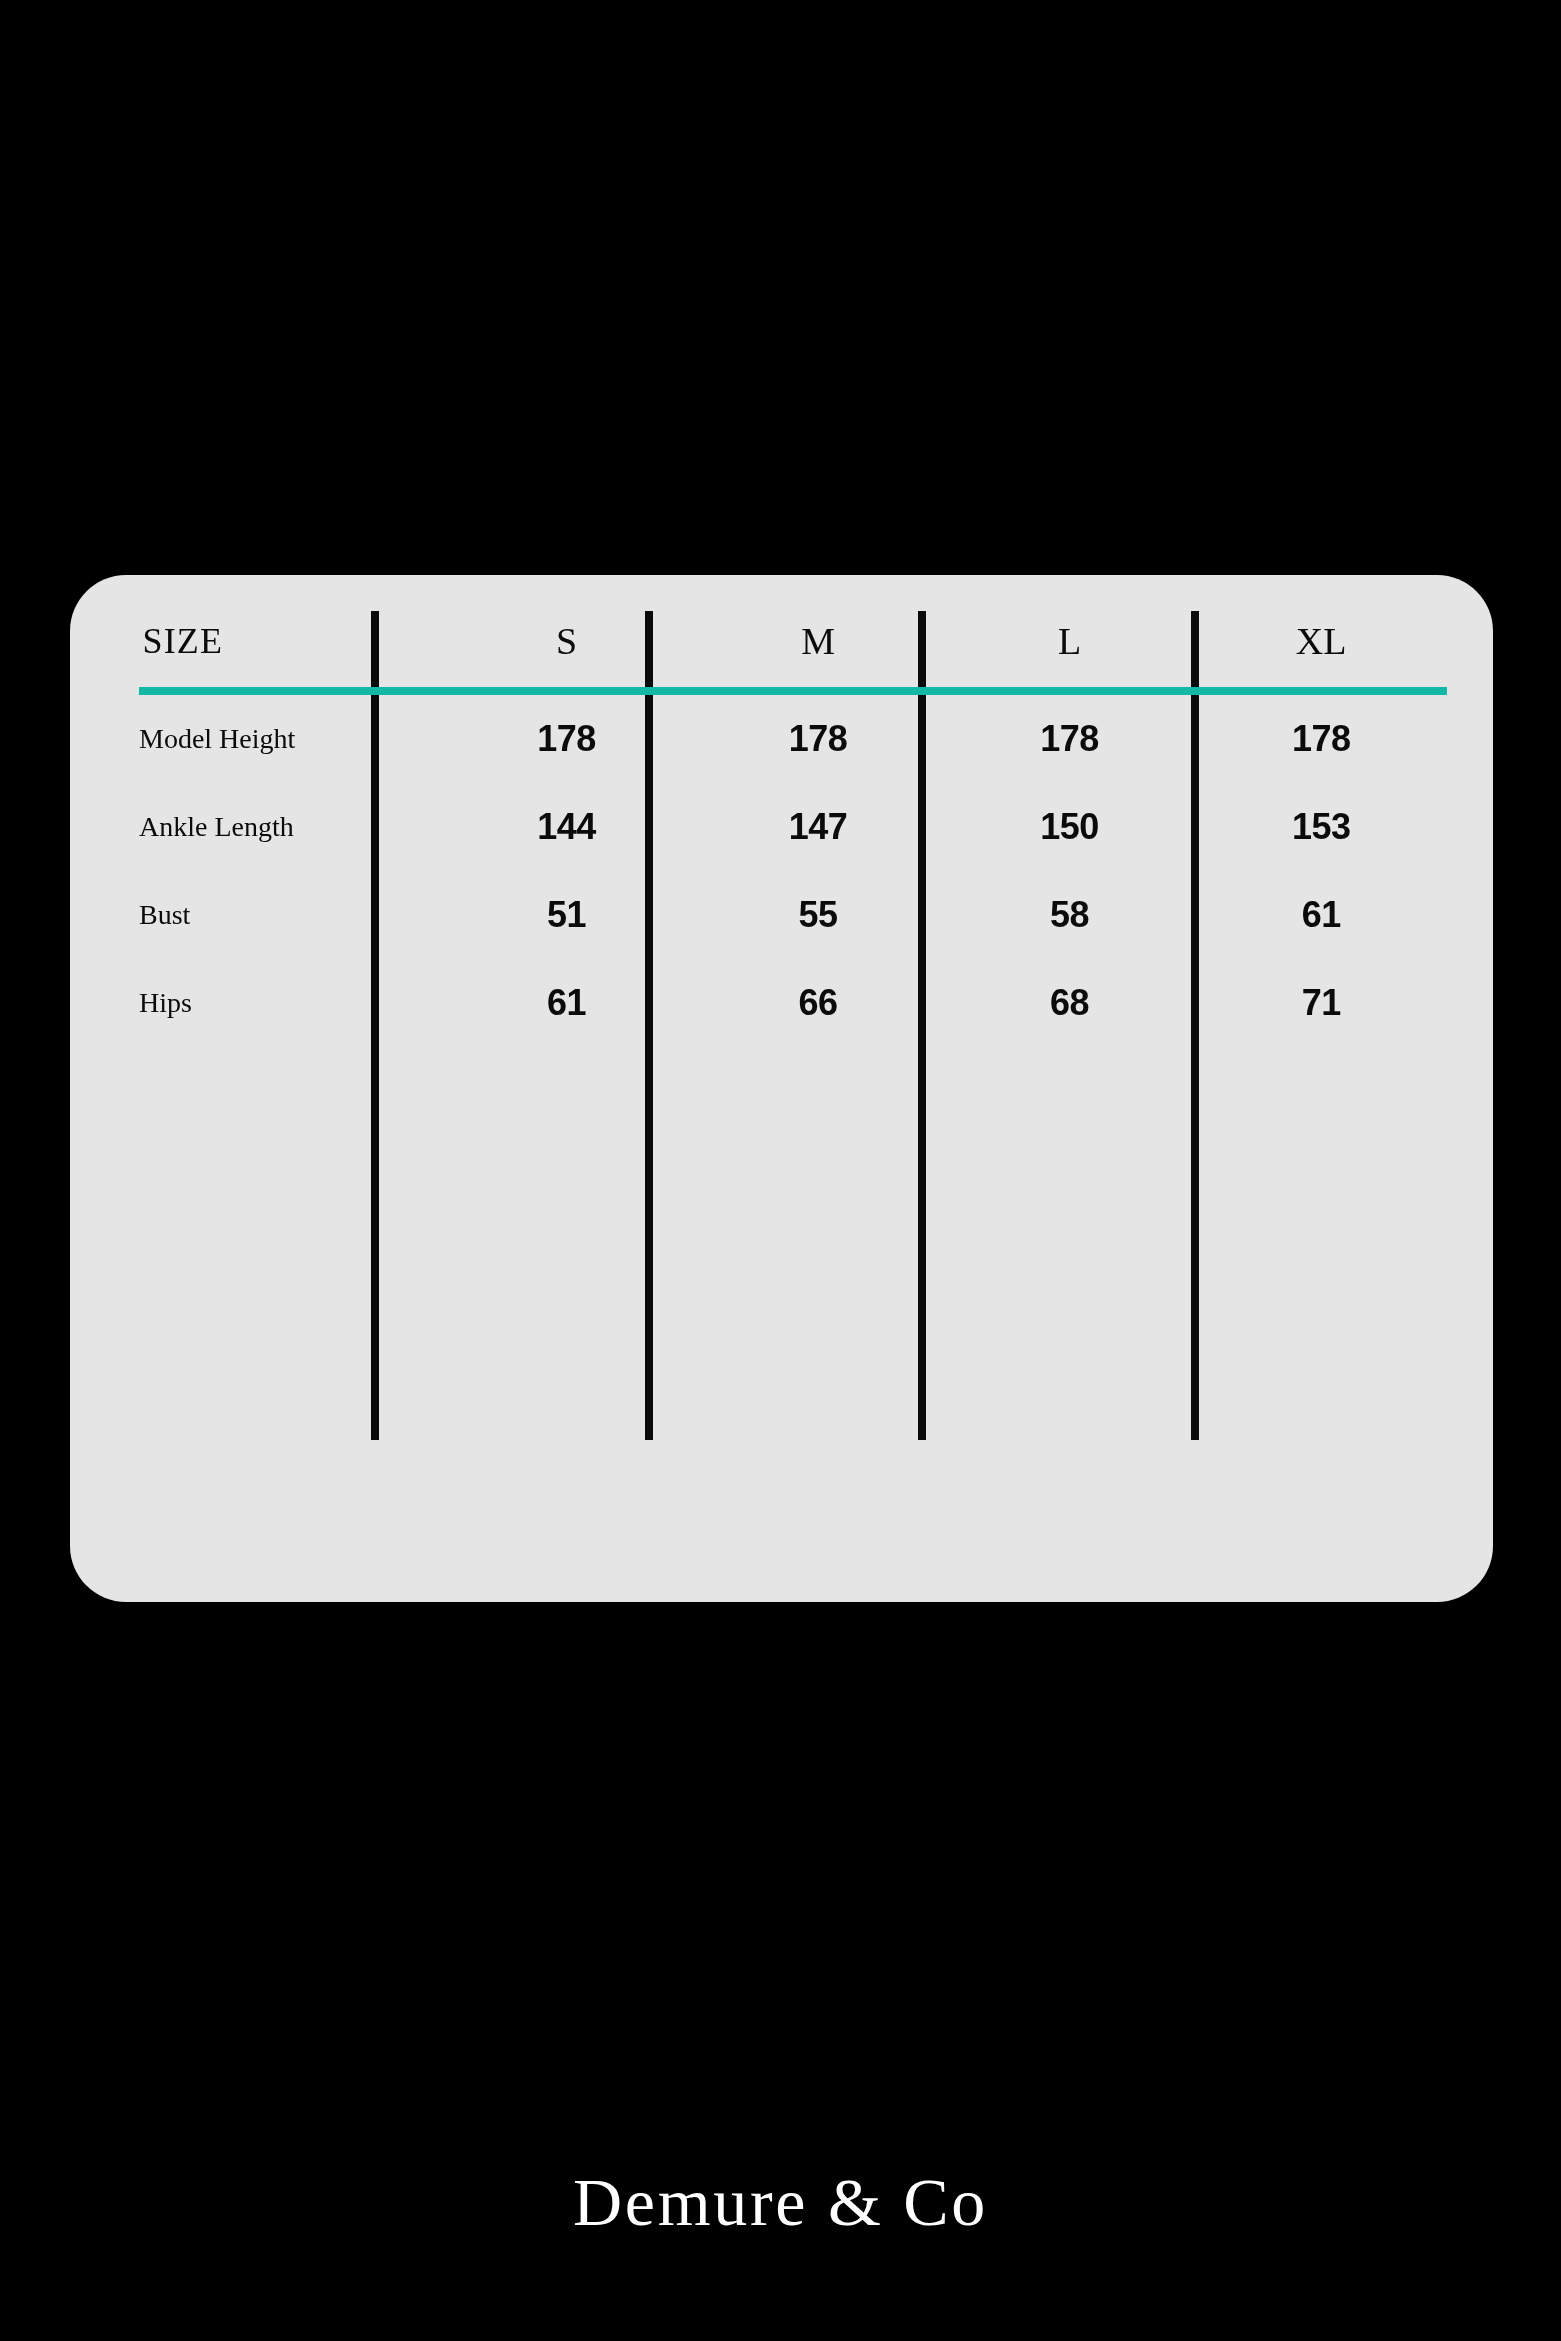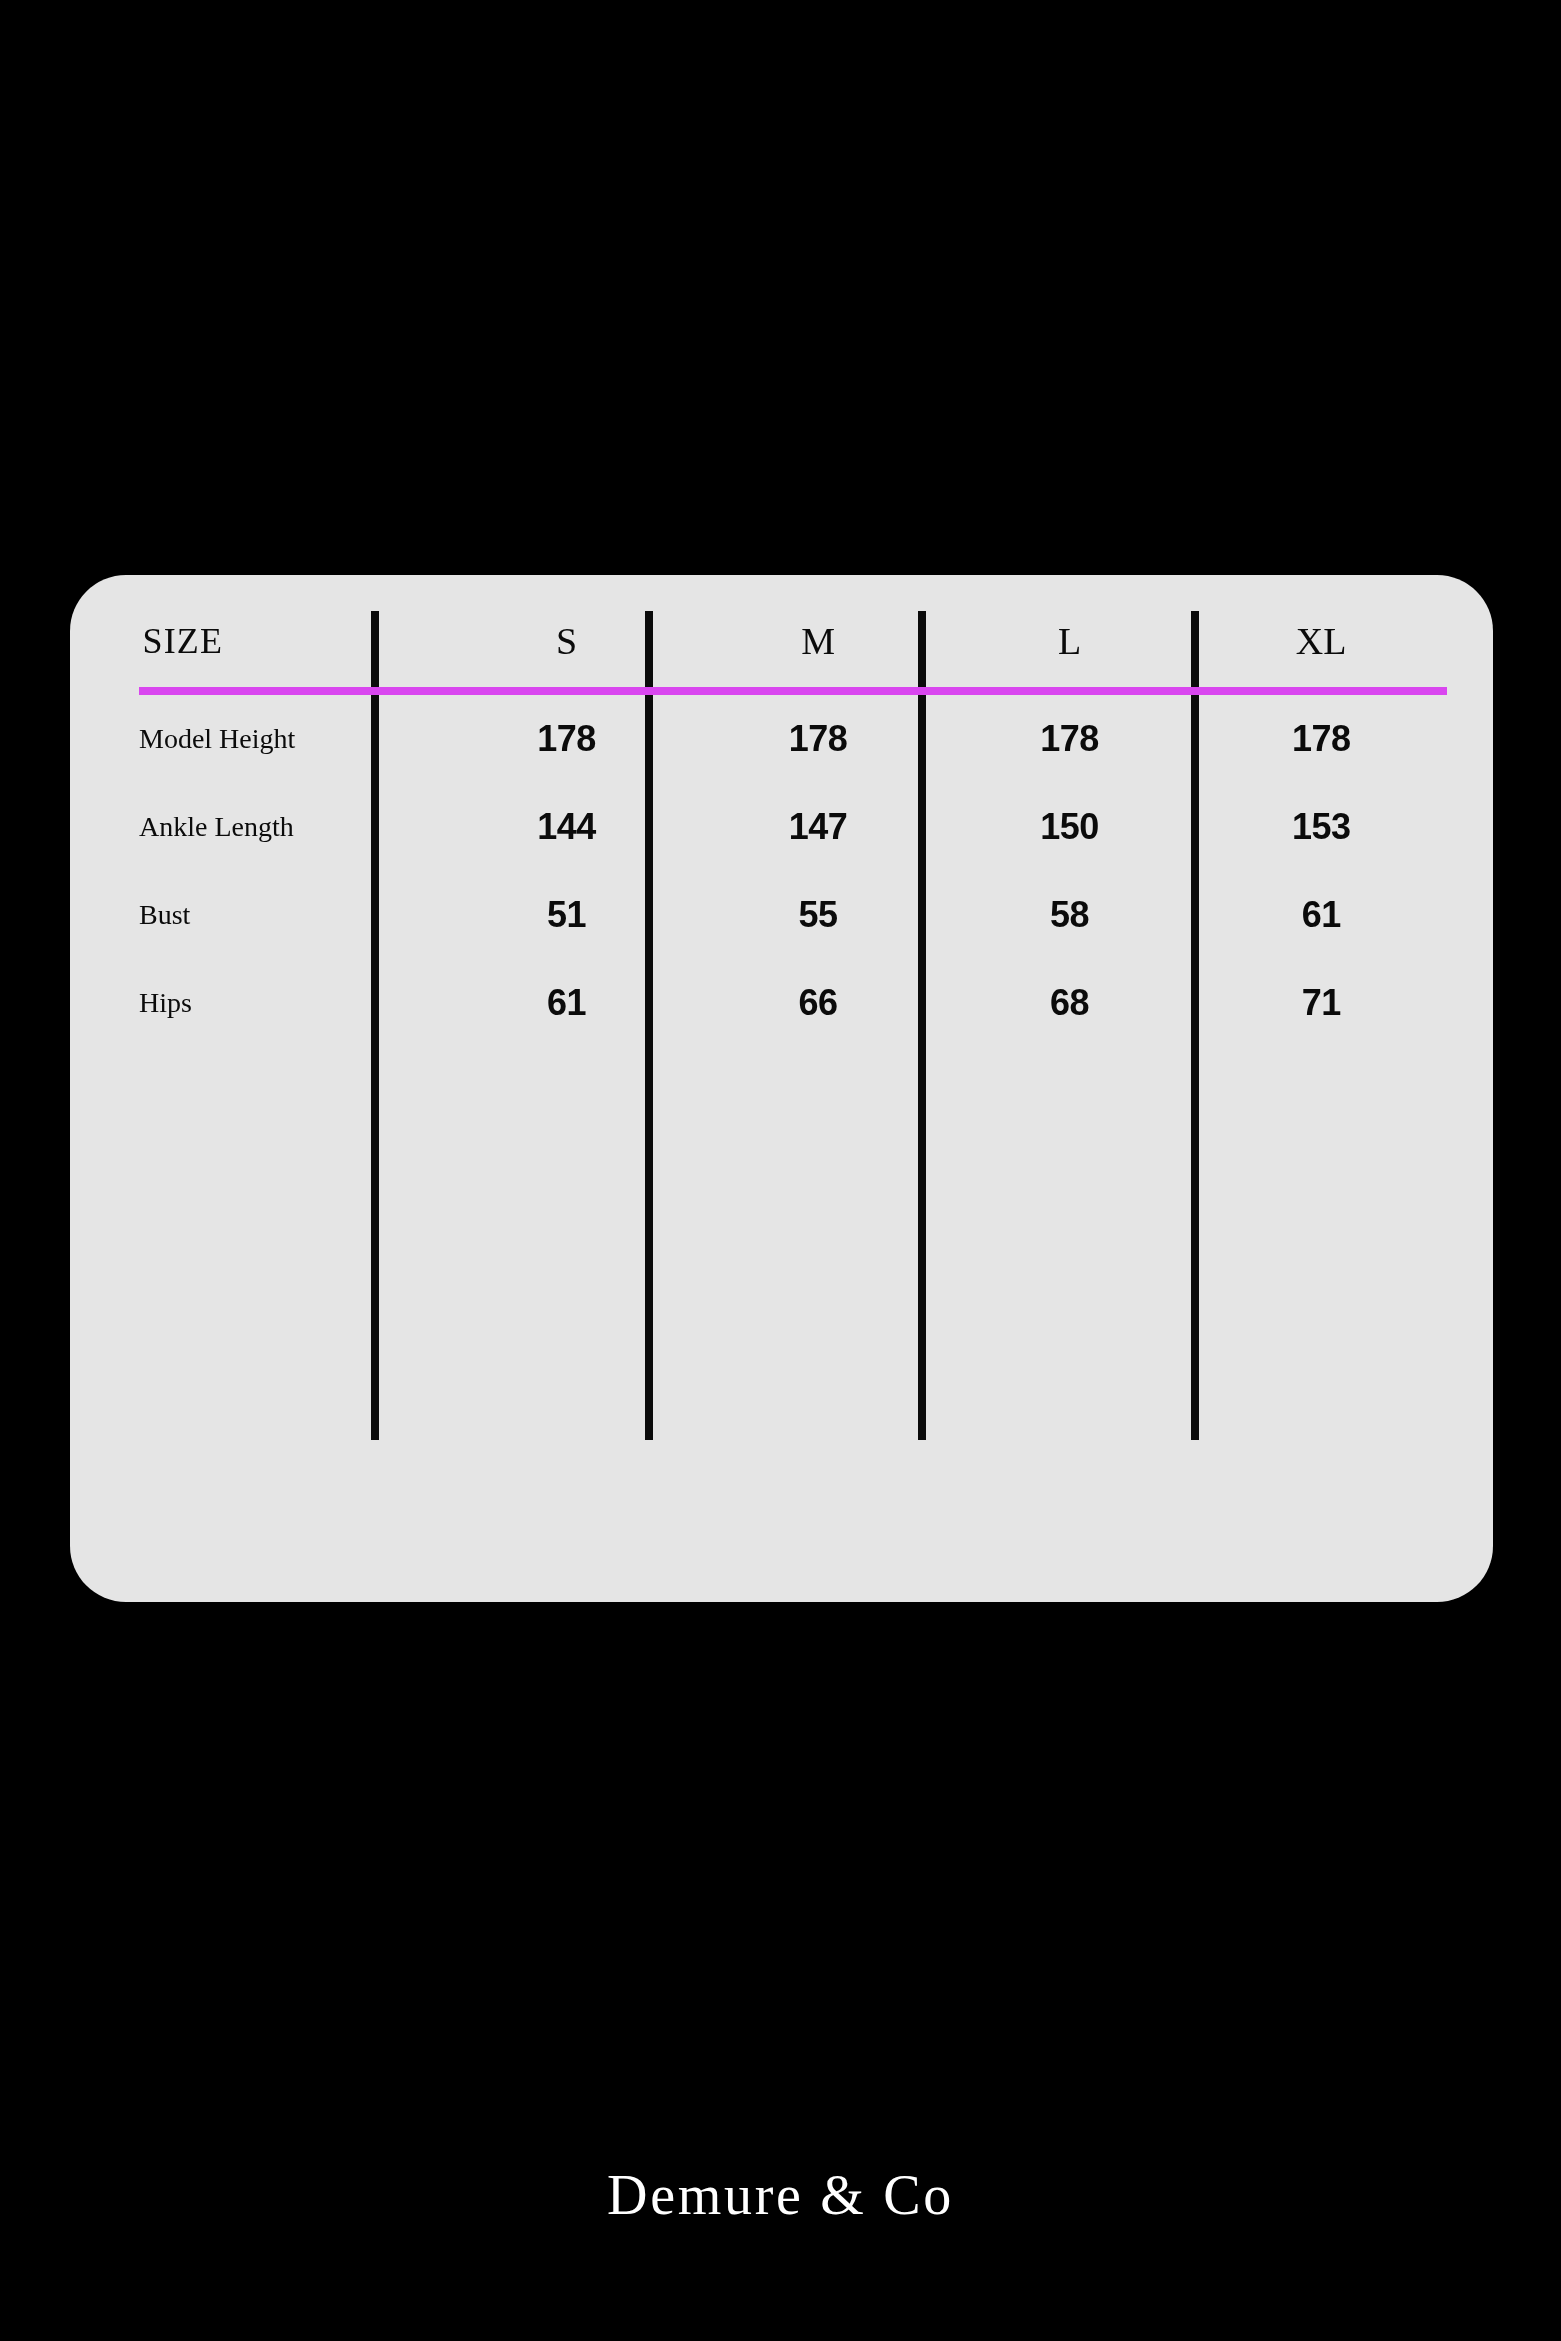--- a/index.html
+++ b/index.html
@@ -66,21 +66,21 @@
     padding-left: 3.6px !important;
   }
 
   .hd-sz {
     text-align: center;
     font-size: 38px;
   }
 
   
   .tbl thead th {
-    border-bottom: 8px solid #d946ef;
+    border-bottom: 8px solid #14b8a6;
   }
 
   
   .tbl tbody td {
     padding: 0;
     height: 88px;
     vertical-align: middle;
     color: #0b0b0b;
   }
 
@@ -117,21 +117,21 @@
 
   
   #brand {
     position: absolute;
     left: 0;
     top: 2162px;
     width: 1561px;
     text-align: center;
     color: #ffffff;
     font-family: "Liberation Serif", serif;
-    font-size: 56px;
+    font-size: 68px;
     letter-spacing: 2.7px;
     line-height: 1.2;
   }
 </style>
 </head>
 <body>
 
 <div id="page">
 
   <div id="card">

